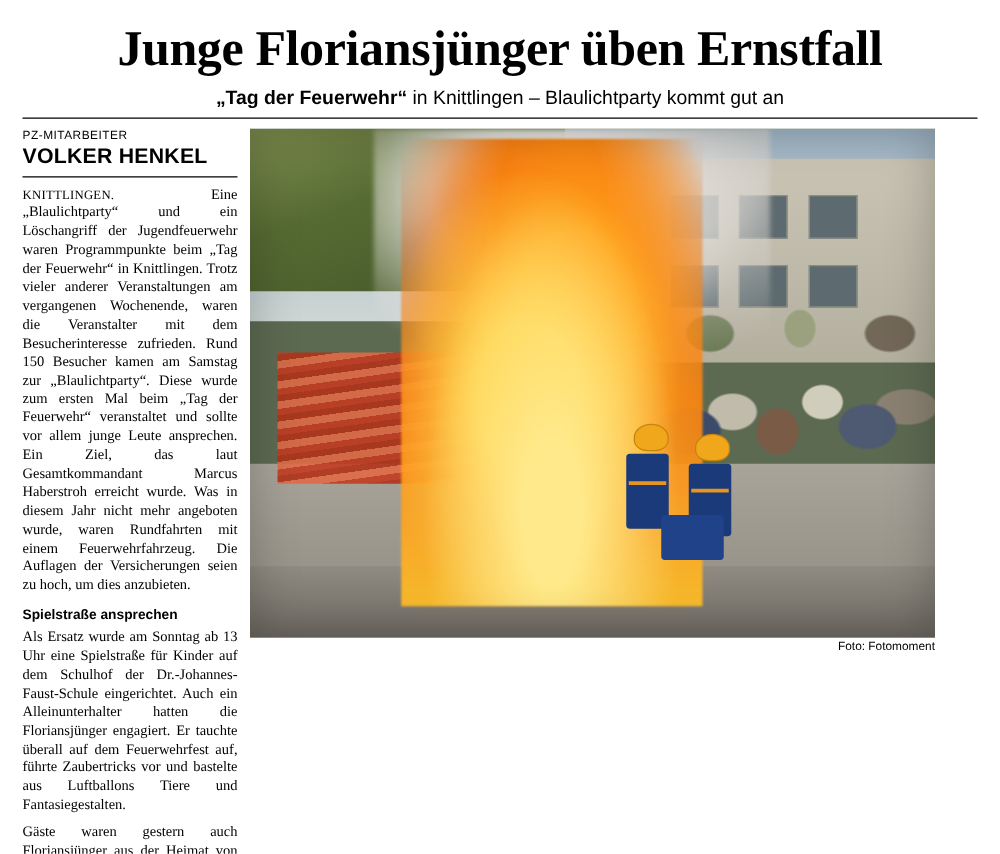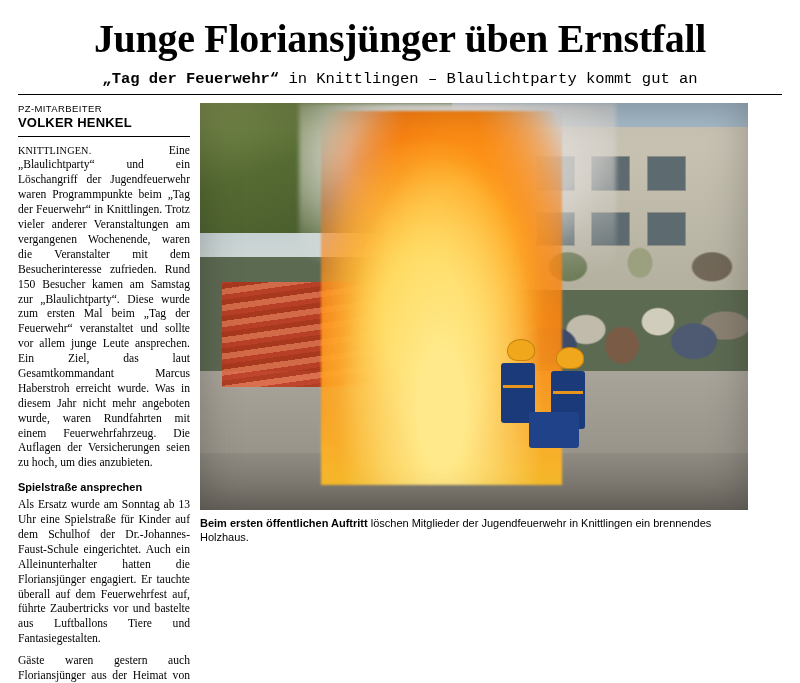--- a/index.html
+++ b/index.html
@@ -26,21 +26,21 @@
     font-family: "Liberation Serif", serif;
     font-weight: bold;
     font-size: 40px;
     line-height: 1.04;
     letter-spacing: -0.3px;
     text-align: center;
     margin: 4px 0 0 0;
     white-space: nowrap;
   }
   .subhead {
-    font-family: Liberation Mono, monospace;
+    font-family: Liberation Sans, sans-serif;
     font-weight: bold;
     font-size: 15.5px;
     text-align: center;
     margin: 10px 0 6px 0;
     white-space: nowrap;
   }
   .subhead .reg {
     font-weight: normal;
   }
   .rule {
@@ -60,21 +60,21 @@
     box-sizing: border-box;
   }
   .byline-kicker {
     font-family: Liberation Sans, sans-serif;
     font-size: 9.5px;
     letter-spacing: 0.4px;
     margin-bottom: 1px;
   }
   .byline-name {
     font-family: "Liberation Sans", sans-serif;
-    font-size: 13px;
+    font-size: 17px;
     font-weight: bold;
     letter-spacing: 0.2px;
     margin-bottom: 6px;
   }
   .byline-rule {
     border: 0;
     border-top: 1px solid #000;
     margin: 3px 0 7px 0;
   }
   p.body {
@@ -275,19 +275,17 @@
         <div class="ph-ff" style="left:64%; top:66%; width:34px; height:58px;">
           <div class="ph-band" style="left:2px; top:20px; width:30px;"></div>
         </div>
         <div class="ph-helm" style="left:65%; top:60%; width:26px; height:20px;"></div>
 
         <div class="ph-ff" style="left:60%; top:76%; width:50px; height:36px; background:#1f4288;"></div>
 
         <div class="ph-vign"></div>
       </div>
 
-      <div class="caption">
-        <b>Beim ersten öffentlichen Auftritt</b><span> löschen Mitglieder der Jugendfeuerwehr in Knittlingen ein brennendes Holzhaus.</span>
-      </div>
+      <div class="credit">Foto: Fotomoment</div>
     </div>
   </div>
 
 </div>
 
 </body></html>

